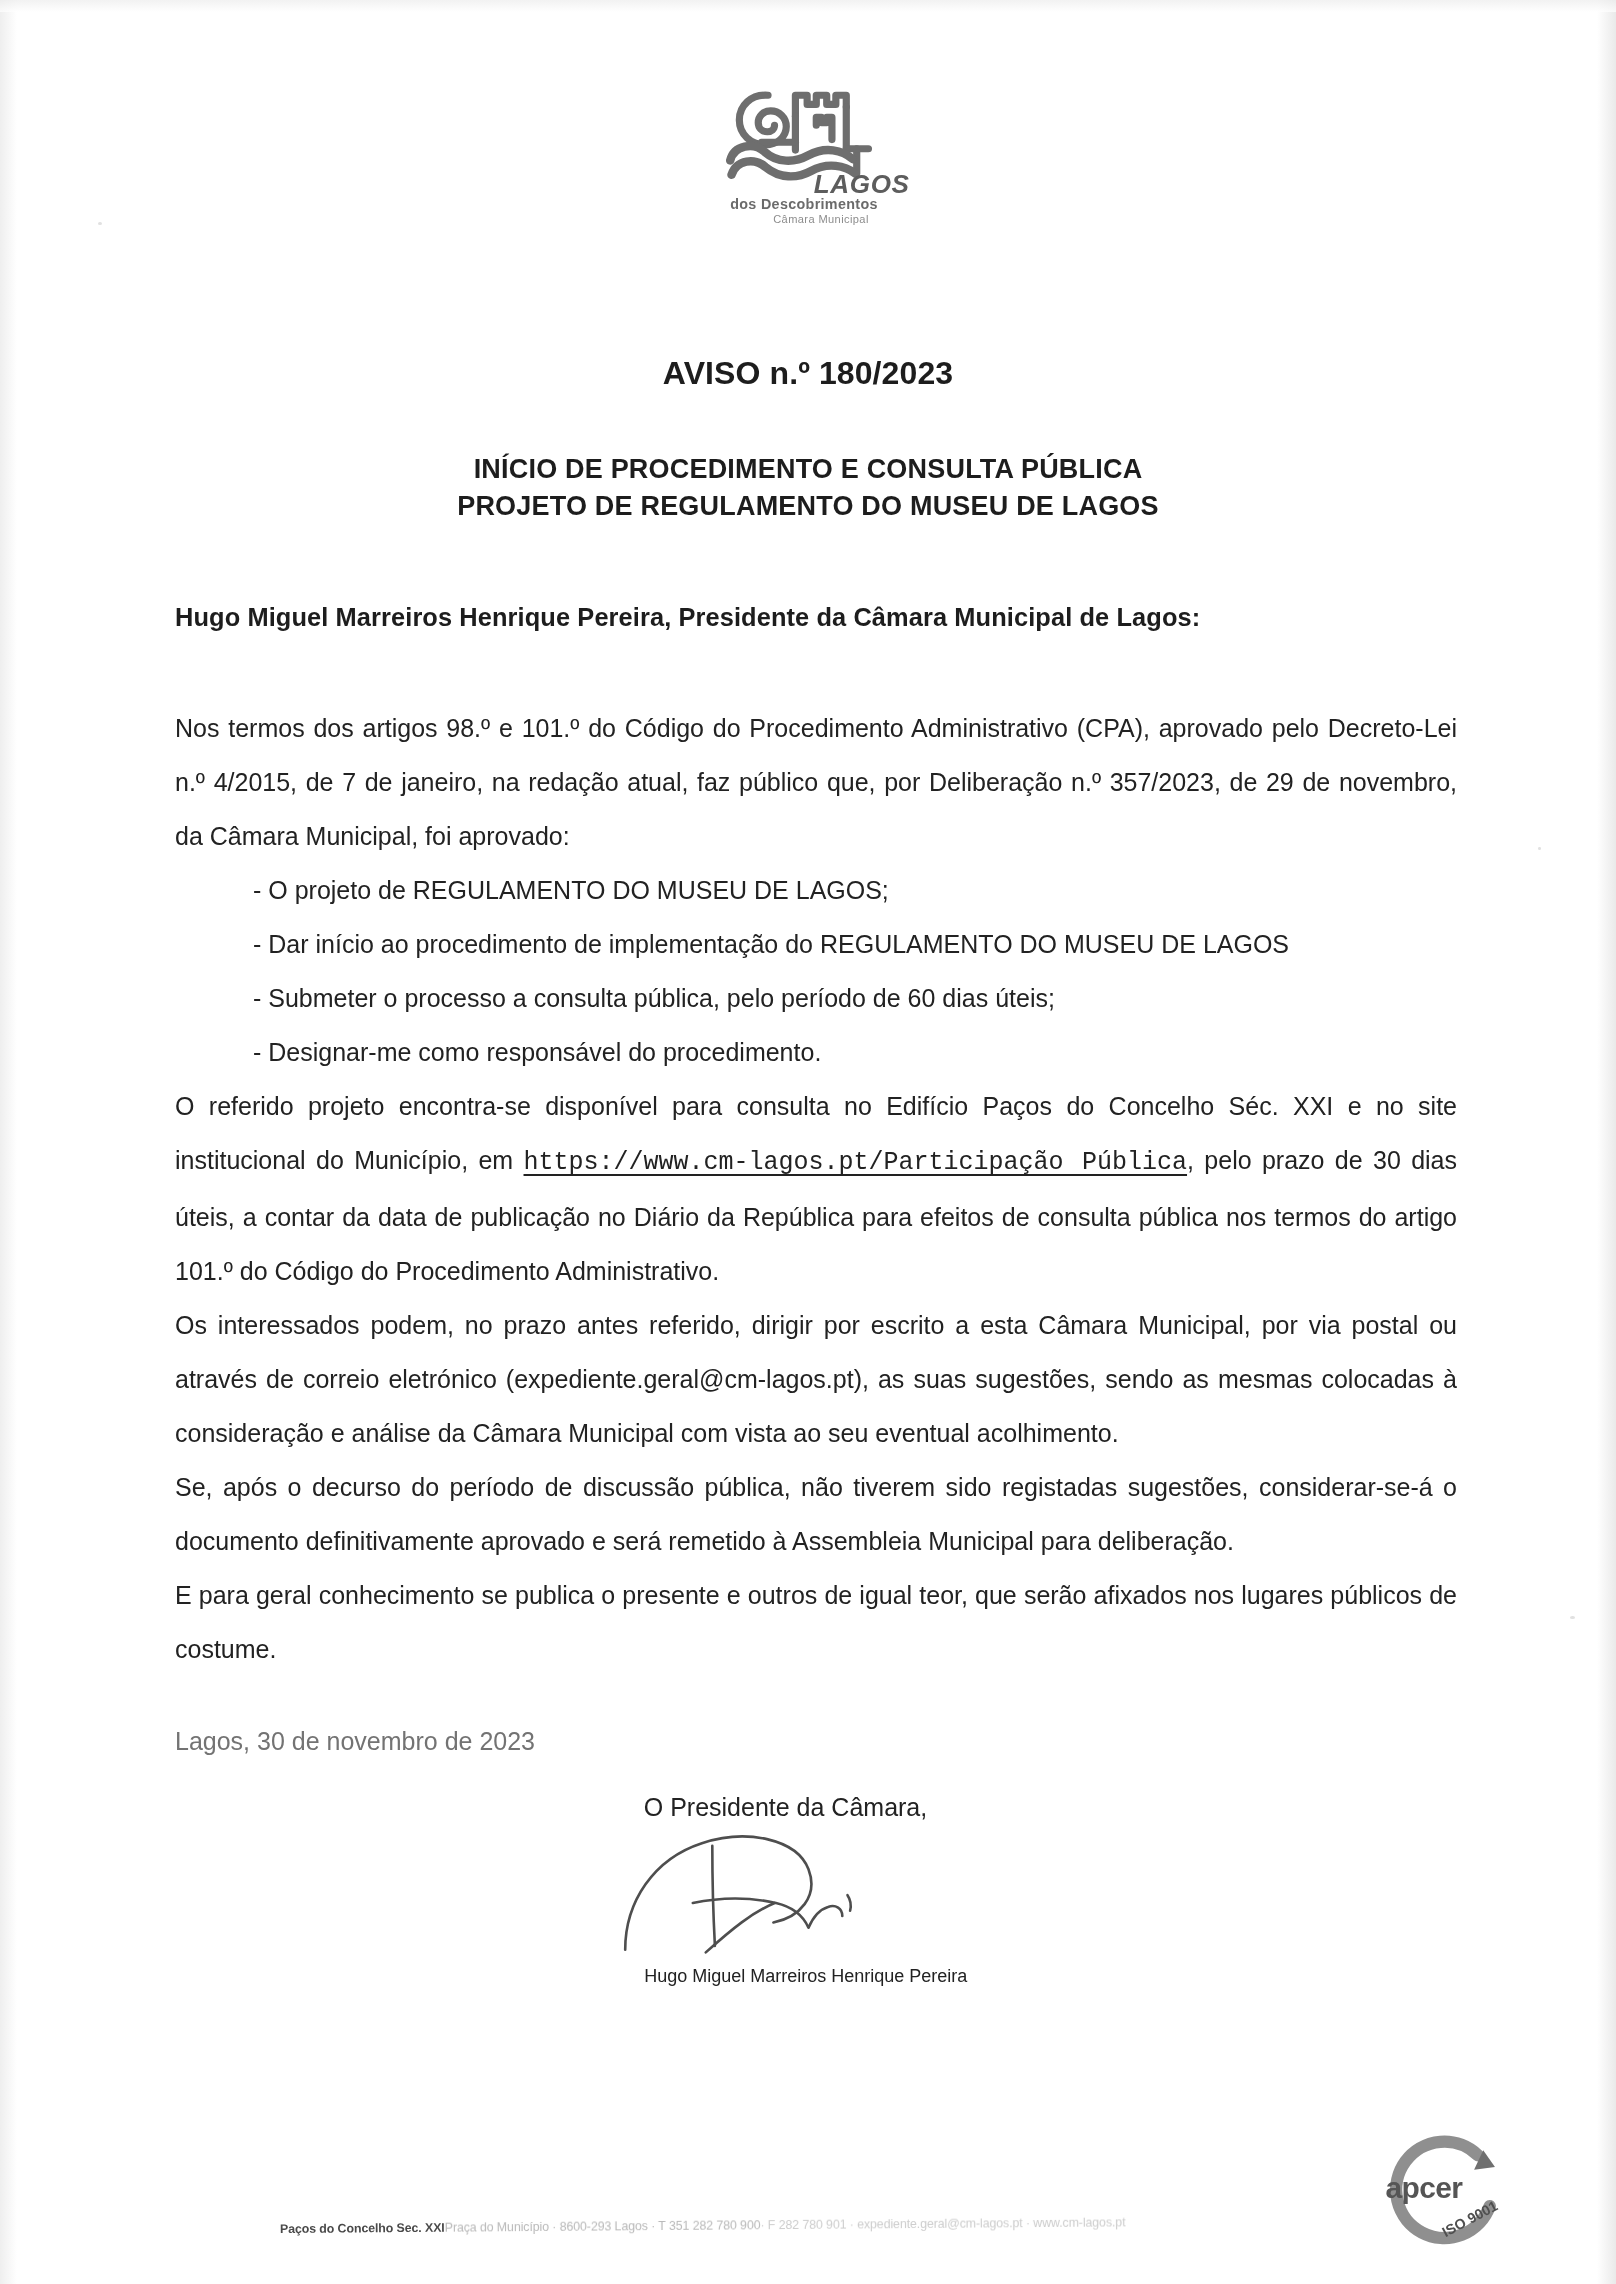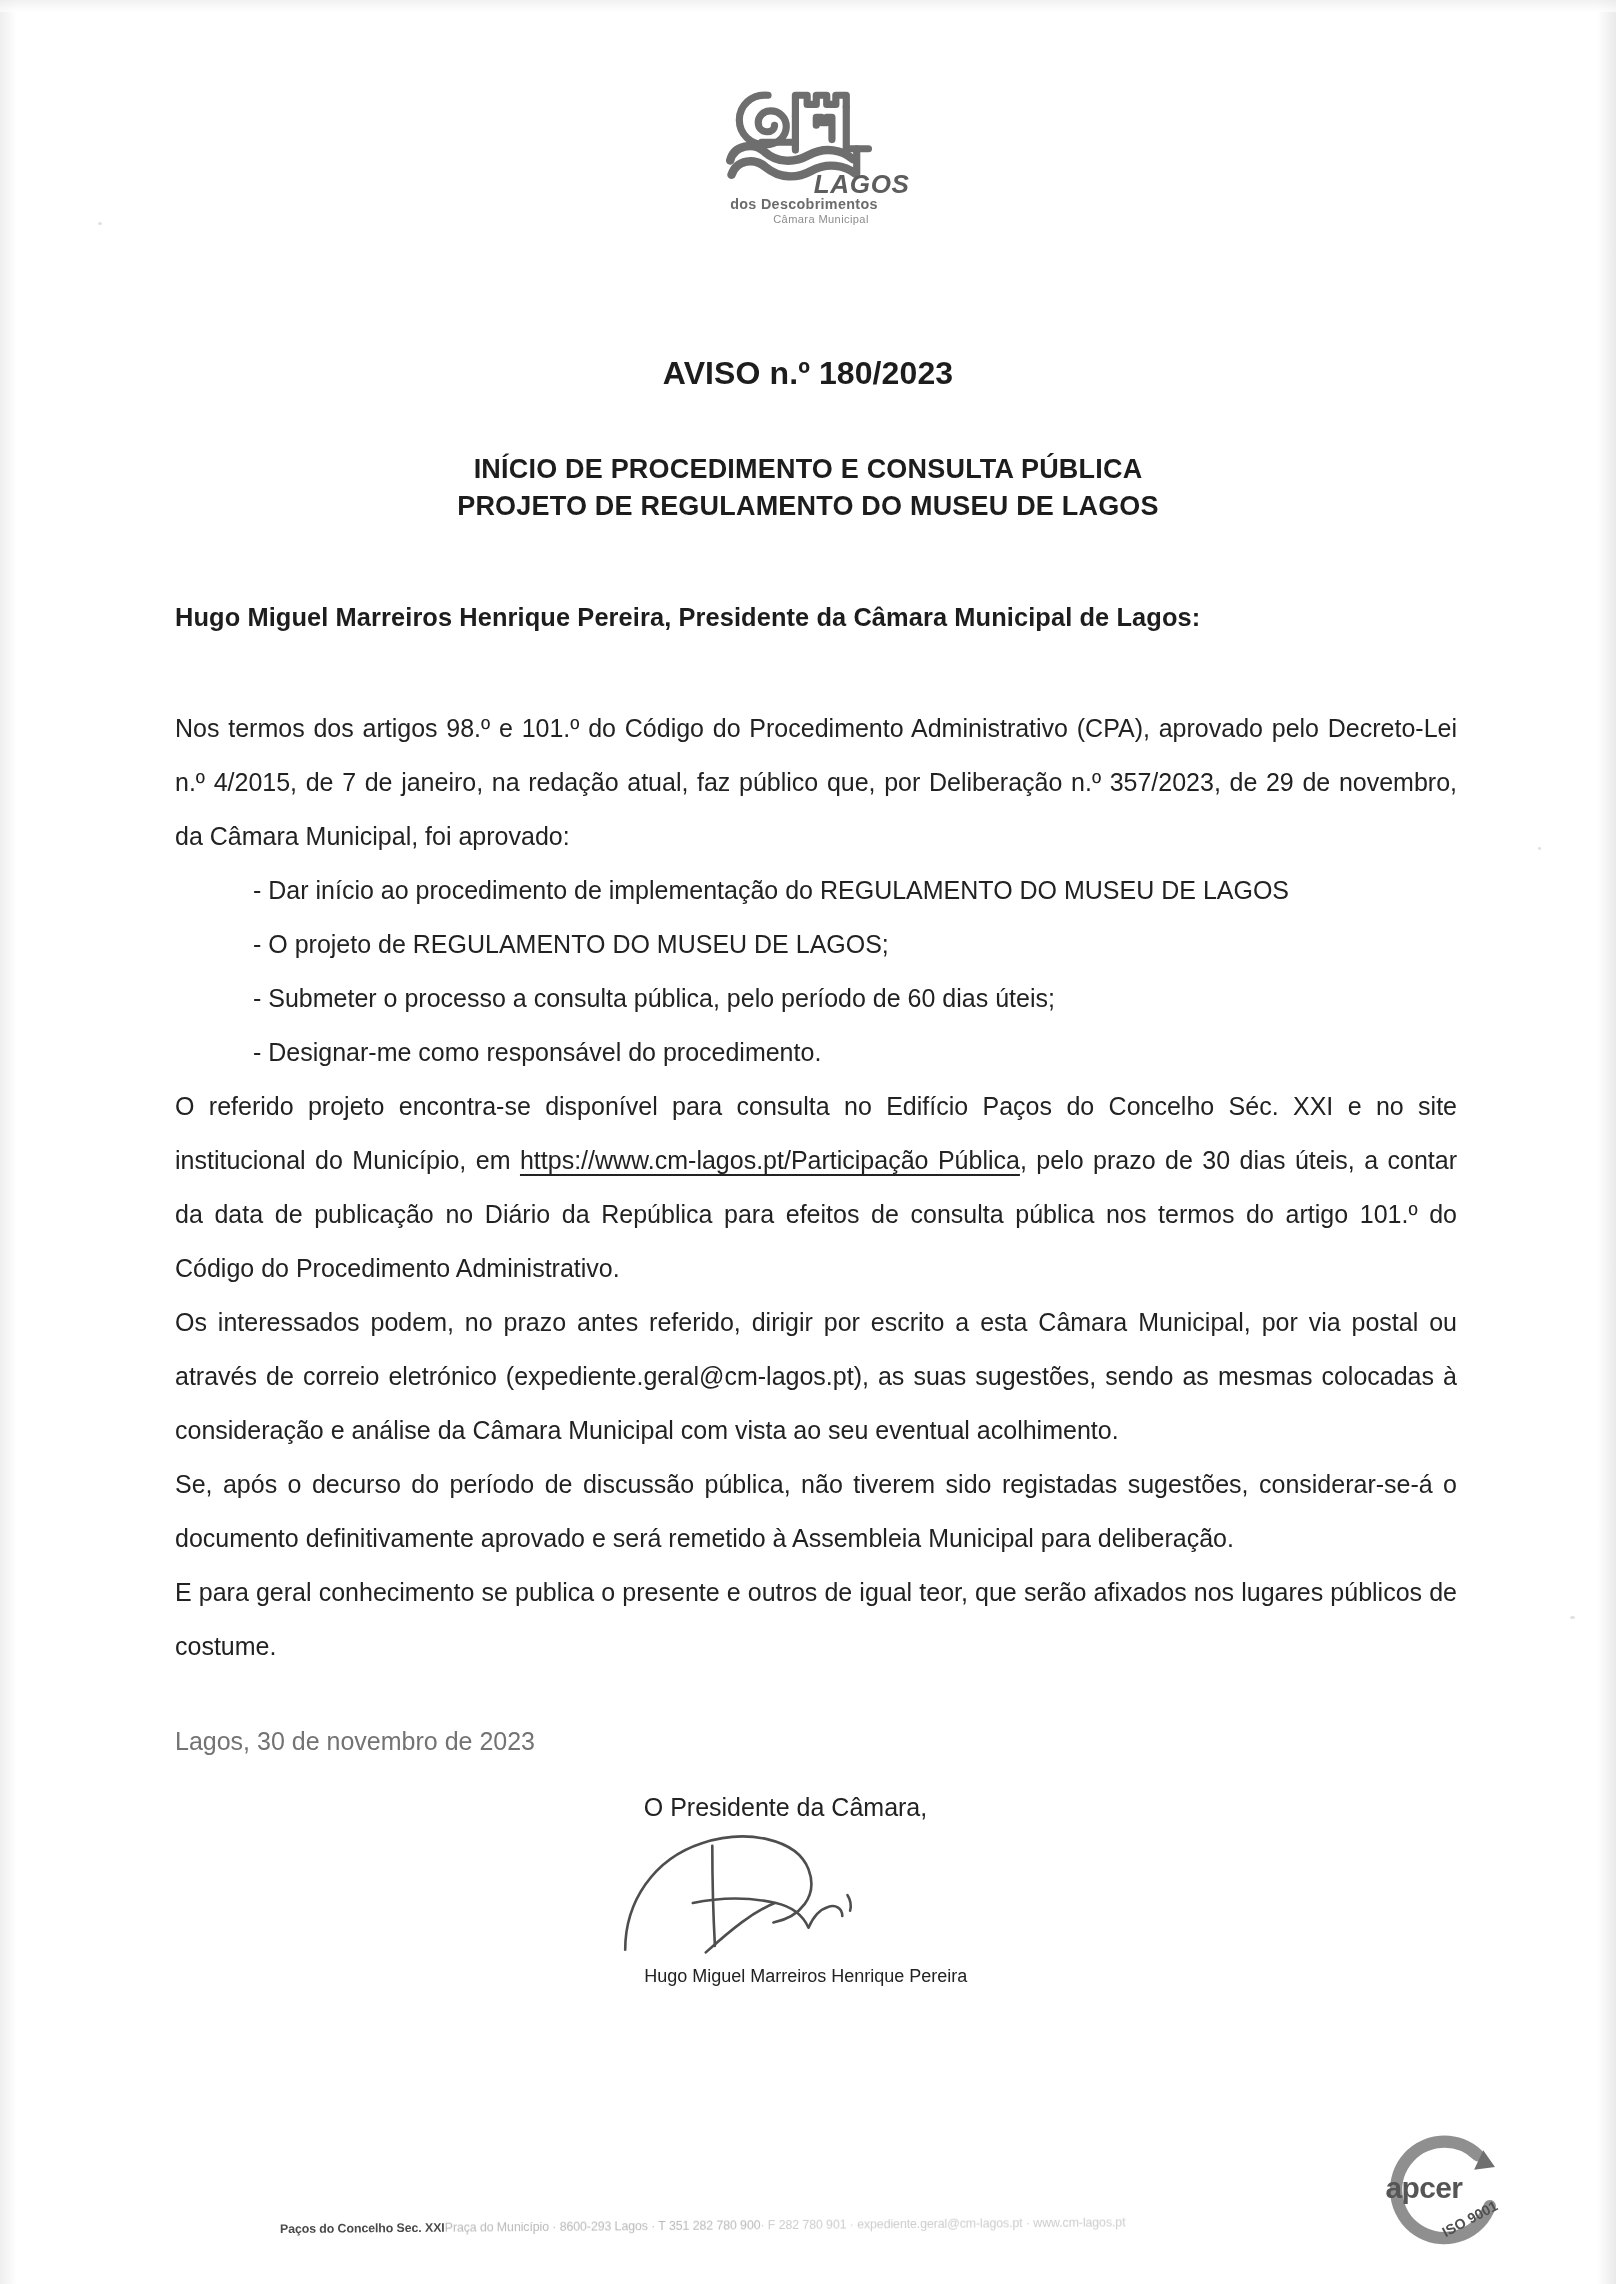--- a/index.html
+++ b/index.html
@@ -121,20 +121,21 @@
     font-size: 25px;
     line-height: 54px;
     color: #222222;
     white-space: nowrap;
   }
 
   .link-underline {
     text-decoration: underline;
     text-underline-offset: 4.6px;
     text-decoration-thickness: 2px;
+    font-family: Liberation Mono, monospace;
   }
 
   .date-line {
     position: absolute;
     left: 175px;
     top: 1727px;
     font-size: 25px;
     color: #737373;
     text-align: center;
   }
@@ -262,22 +263,22 @@
     <div class="title-sub">PROJETO DE REGULAMENTO DO MUSEU DE LAGOS</div>
   </div>
 
   <div class="addressee">Hugo Miguel Marreiros Henrique Pereira, Presidente da Câmara Municipal de Lagos:</div>
 
   <div class="body">
 
     <p class="para">Nos termos dos artigos 98.º e 101.º do Código do Procedimento Administrativo (CPA), aprovado pelo Decreto-Lei n.º 4/2015, de 7 de janeiro, na redação atual, faz público que, por Deliberação n.º 357/2023, de 29 de novembro, da Câmara Municipal, foi aprovado:</p>
 
     <ul class="bullets">
+      <li>- O projeto de REGULAMENTO DO MUSEU DE LAGOS;</li>
       <li>- Dar início ao procedimento de implementação do REGULAMENTO DO MUSEU DE LAGOS</li>
-      <li>- O projeto de REGULAMENTO DO MUSEU DE LAGOS;</li>
       <li>- Submeter o processo a consulta pública, pelo período de 60 dias úteis;</li>
       <li>- Designar-me como responsável do procedimento.</li>
     </ul>
 
     <p class="para"><span>O referido projeto encontra-se disponível para consulta no Edifício Paços do Concelho Séc. XXI e no site institucional do Município, em </span><span class="link-underline">https://www.cm-lagos.pt/Participação Pública</span><span>, pelo prazo de 30 dias úteis, a contar da data de publicação no Diário da República para efeitos de consulta pública nos termos do artigo 101.º do Código do Procedimento Administrativo.</span></p>
 
     <p class="para">Os interessados podem, no prazo antes referido, dirigir por escrito a esta Câmara Municipal, por via postal ou através de correio eletrónico (expediente.geral@cm-lagos.pt), as suas sugestões, sendo as mesmas colocadas à consideração e análise da Câmara Municipal com vista ao seu eventual acolhimento.</p>
 
     <p class="para">Se, após o decurso do período de discussão pública, não tiverem sido registadas sugestões, considerar-se-á o documento definitivamente aprovado e será remetido à Assembleia Municipal para deliberação.</p>
 

